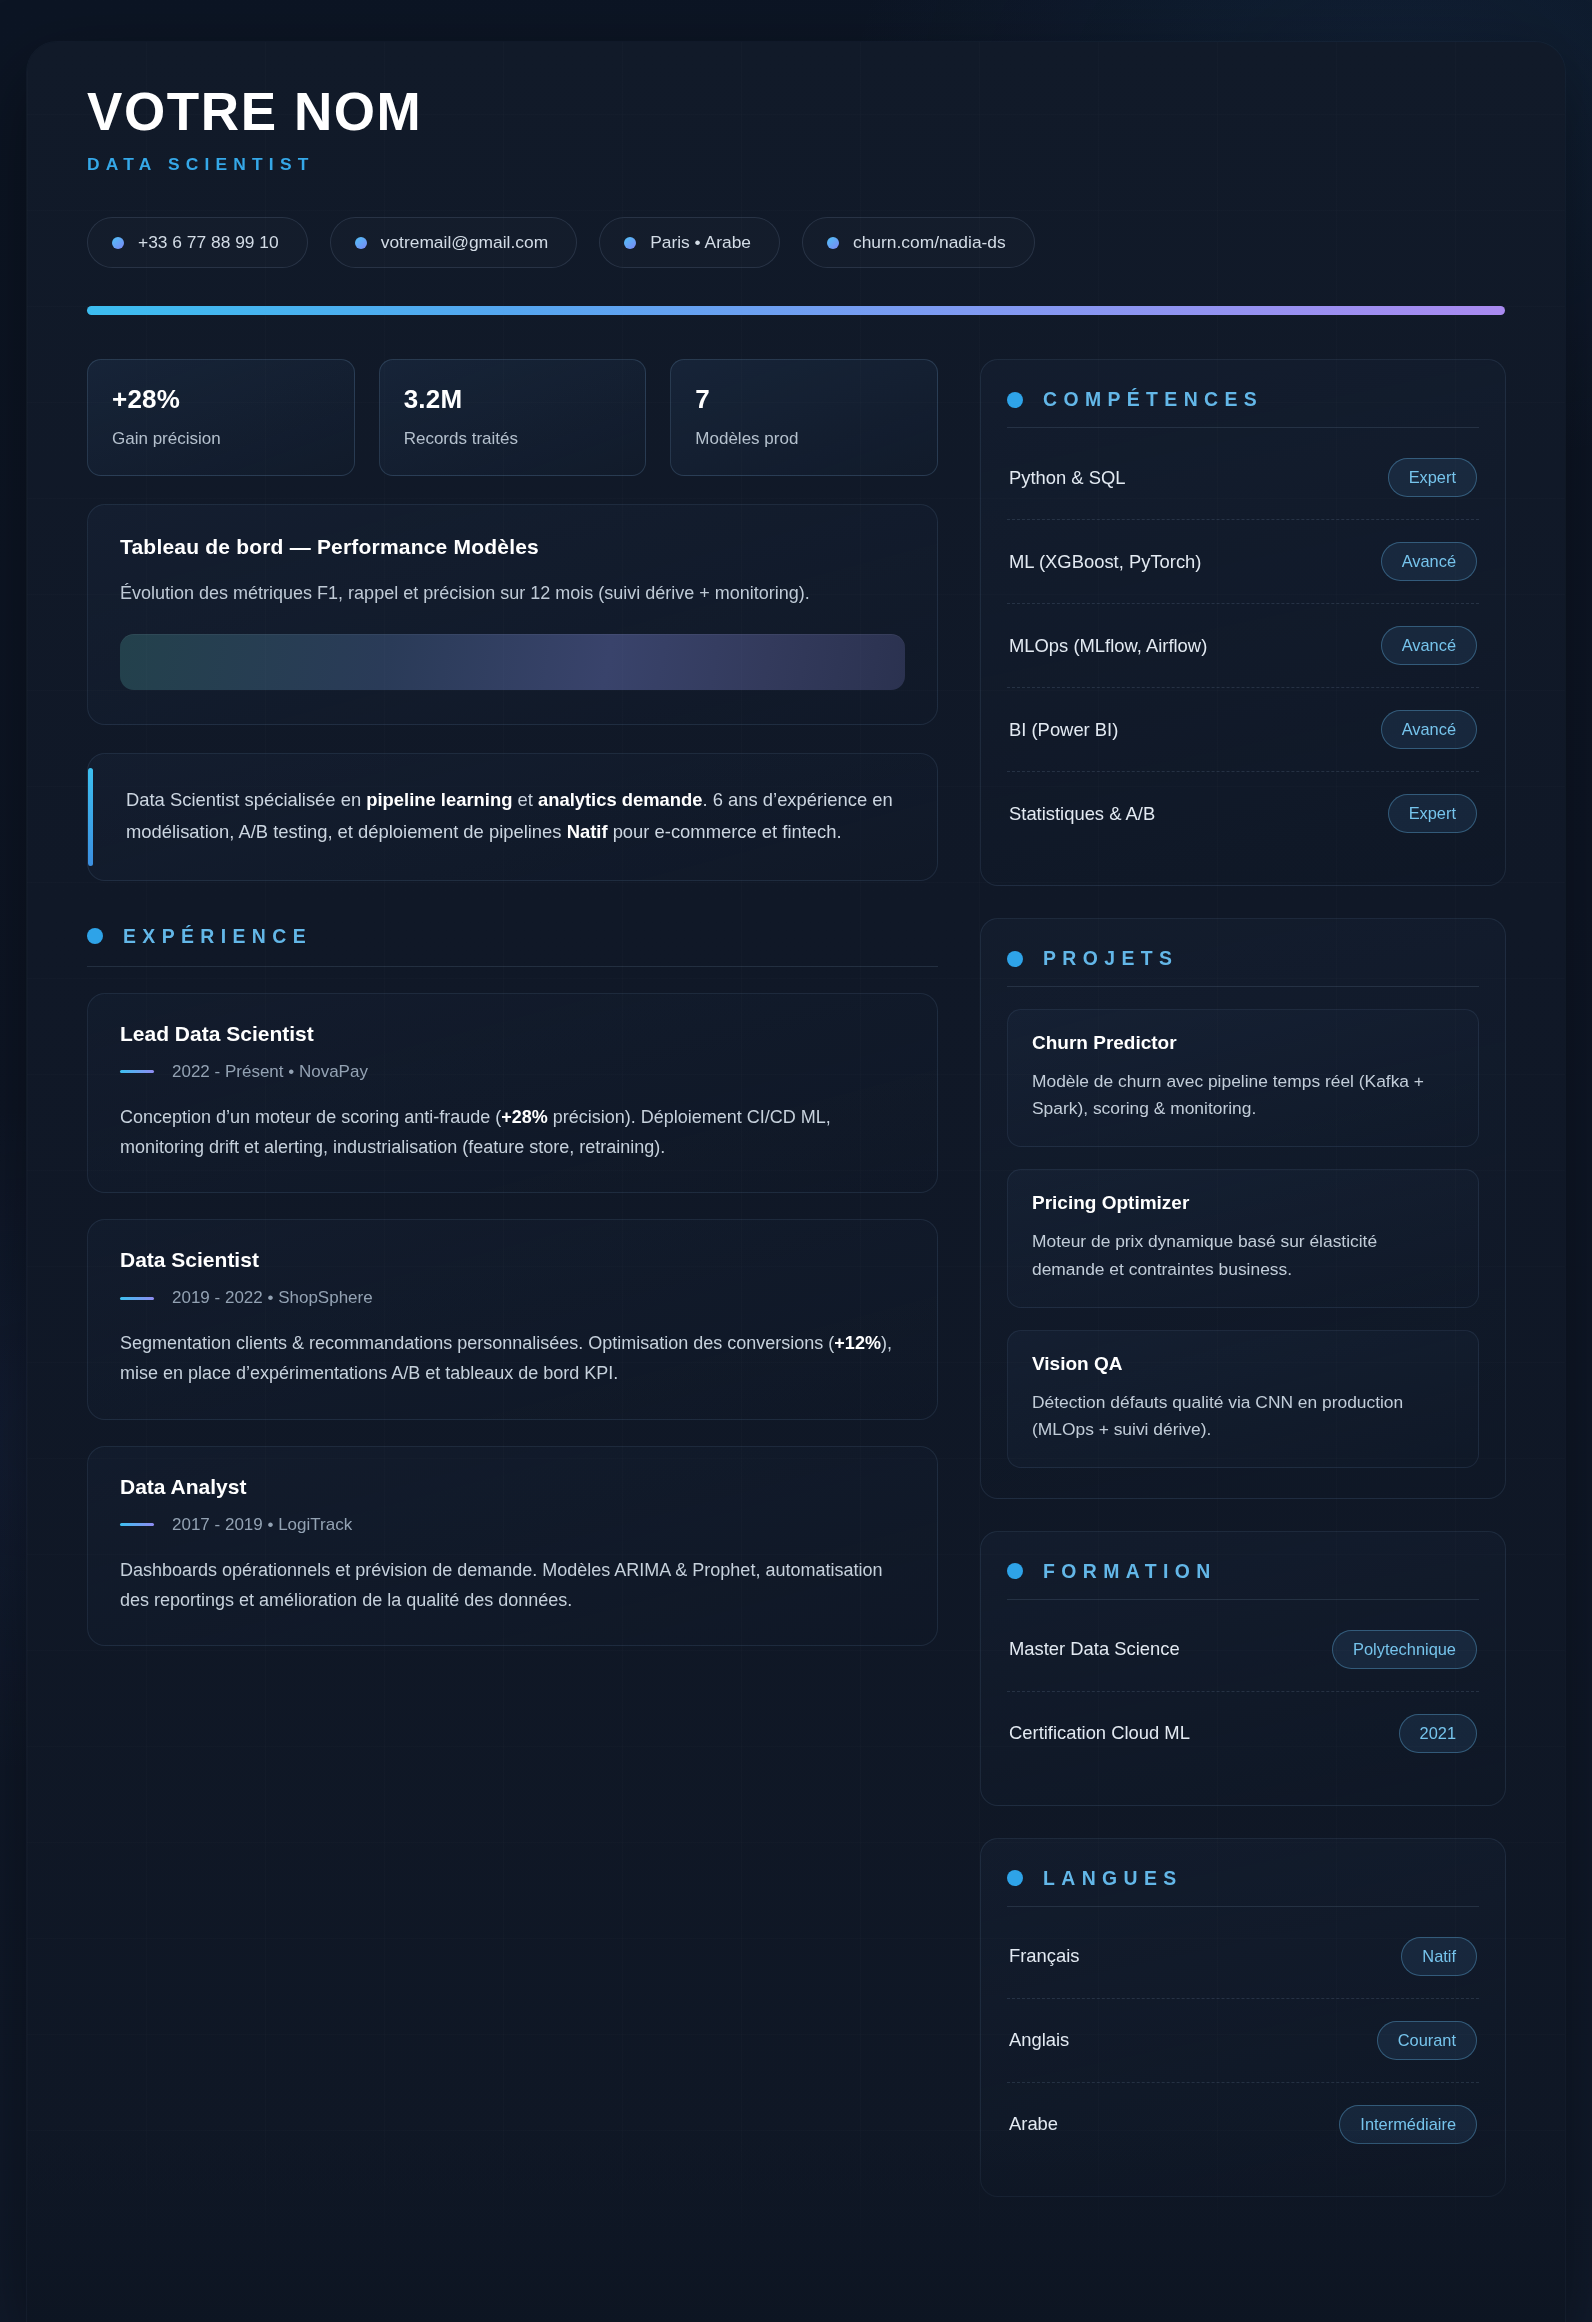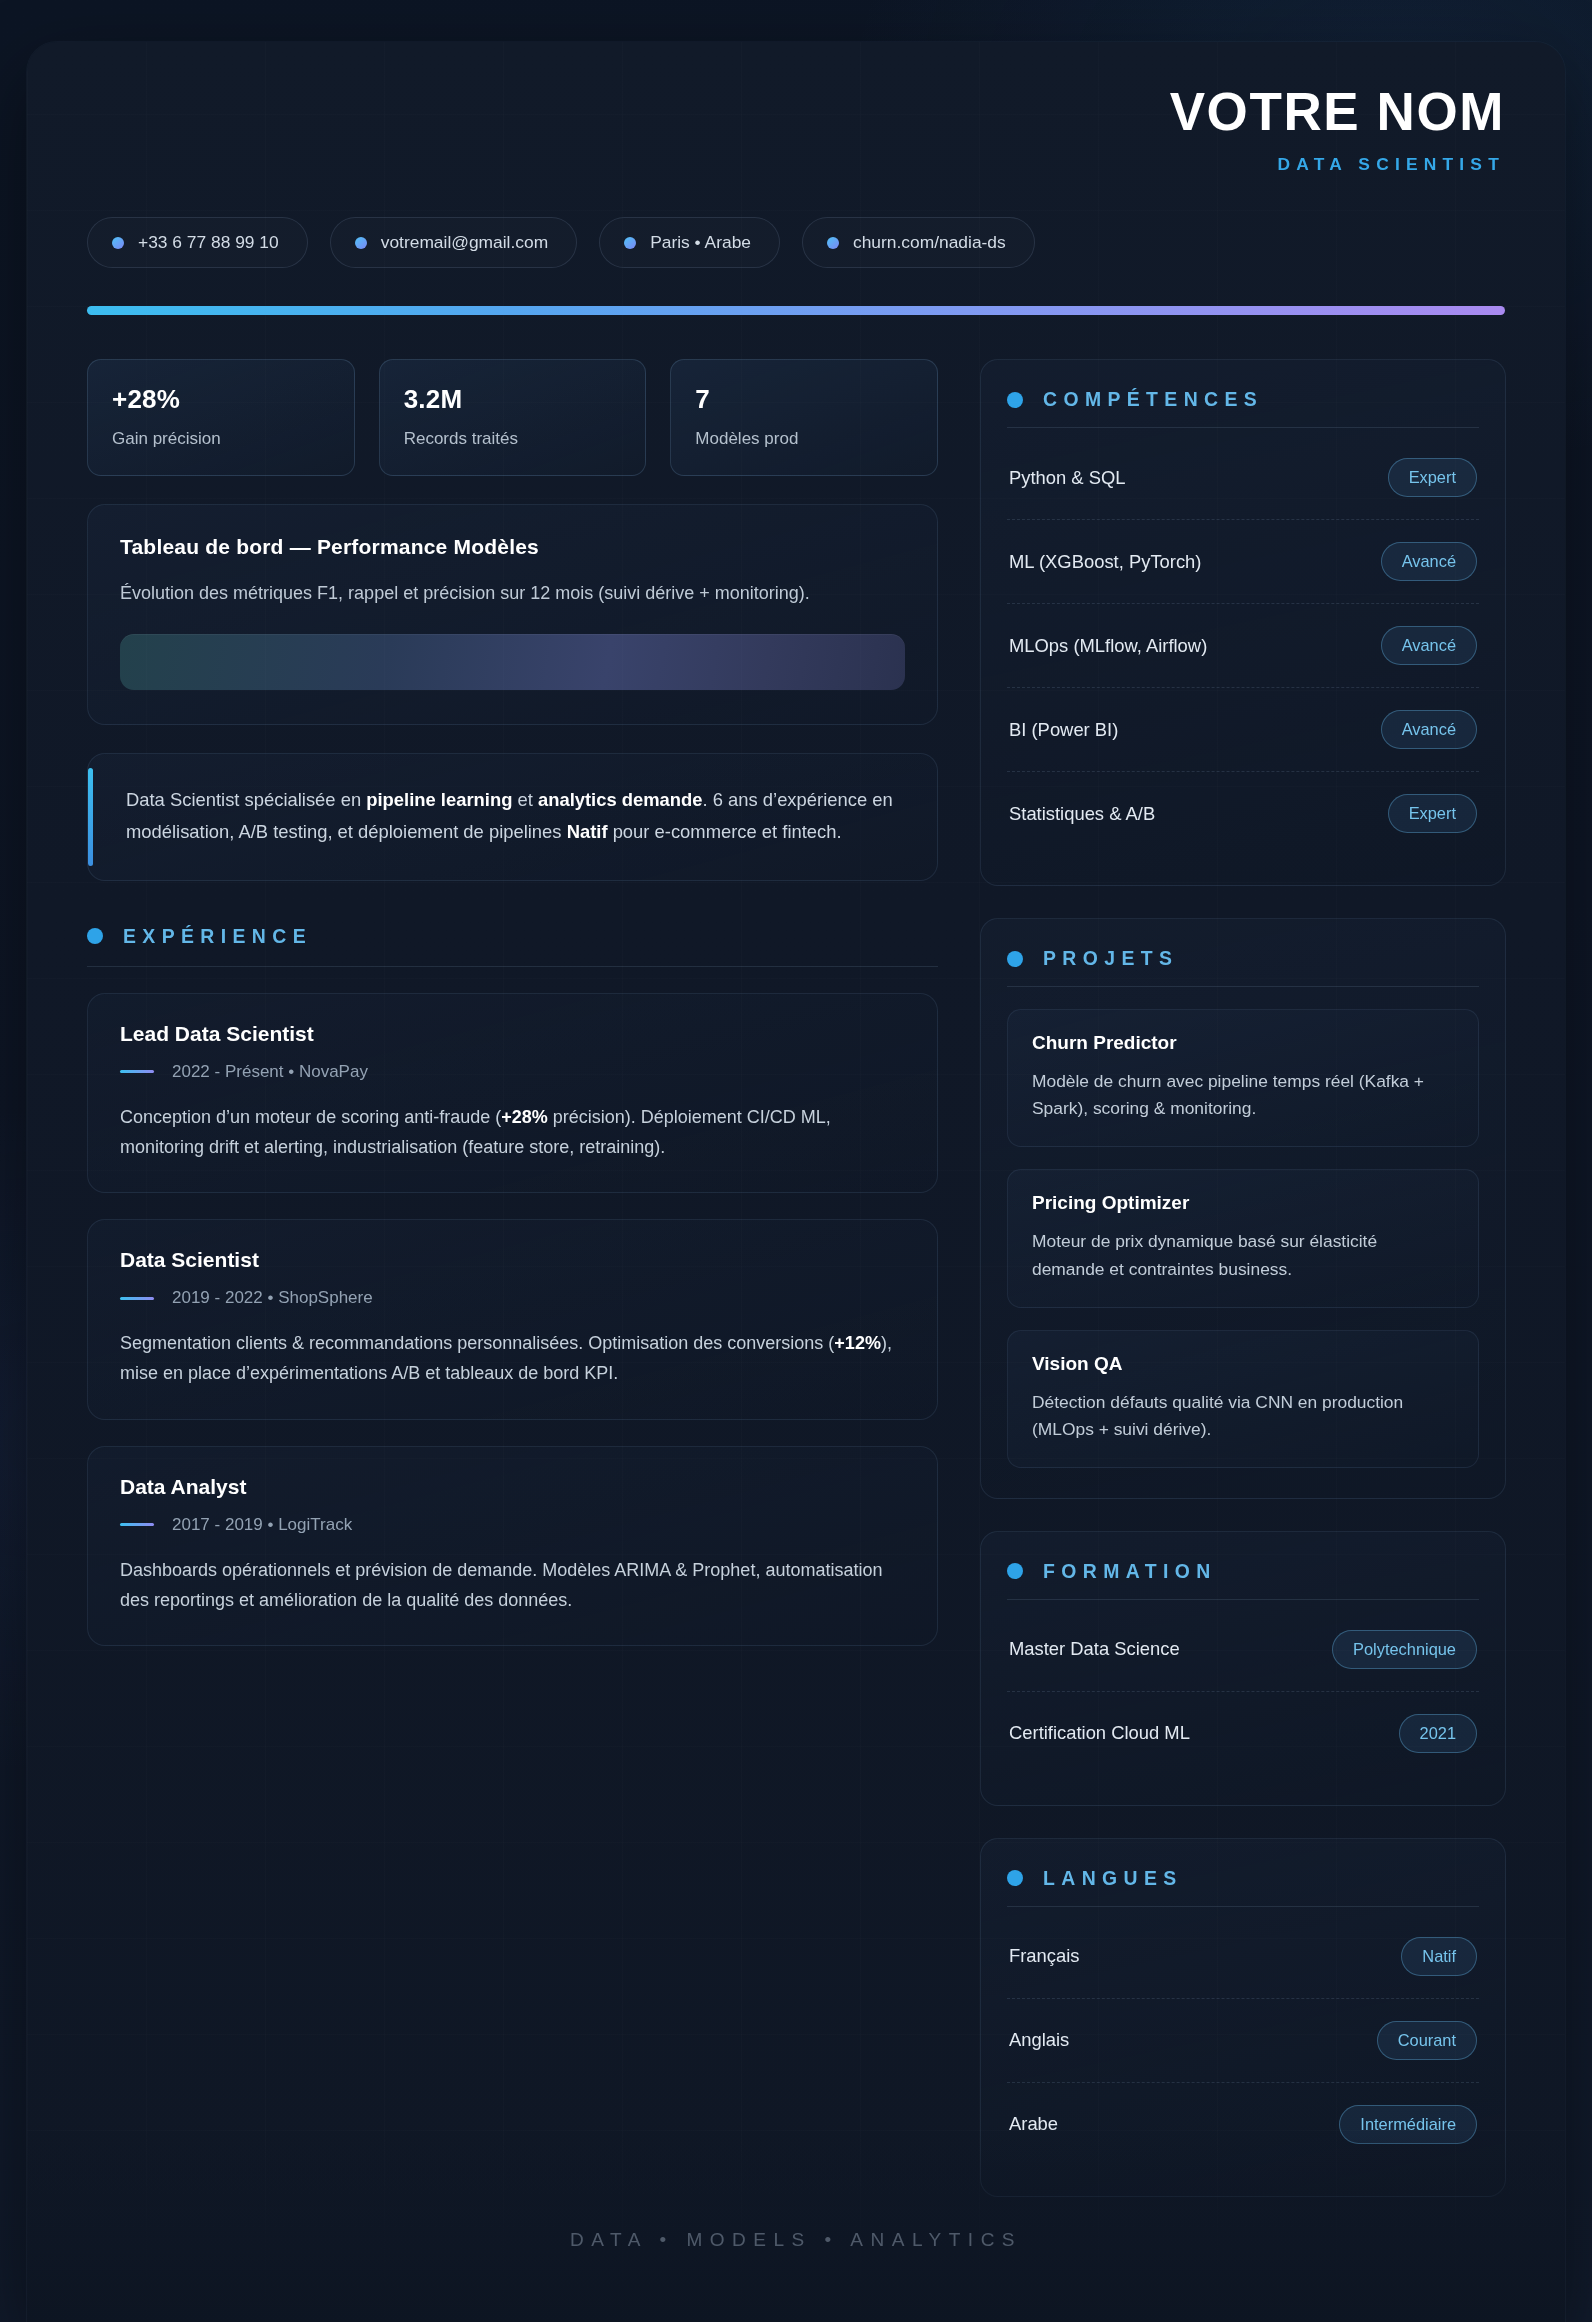--- a/index.html
+++ b/index.html
@@ -27,21 +27,21 @@
   }
   .page::before{
     content:"";position:absolute;inset:0;
     background:
       repeating-linear-gradient(0deg, rgba(255,255,255,0.012) 0 1px, transparent 1px 96px),
       repeating-linear-gradient(90deg, rgba(255,255,255,0.012) 0 1px, transparent 1px 119px);
     pointer-events:none;
   }
 
   
-  .header { position:relative; padding:42px 60px 0 60px;text-align:right; }
+  .header { position:relative; padding:42px 60px 0 60px; }
   .name {
     font-size:53px; font-weight:bold; letter-spacing:1.6px;
     color:#ffffff; line-height:1.04; text-transform:uppercase;
   }
   .role {
     margin-top:15px;
     font-size:17.4px; font-weight:bold; letter-spacing:6.2px;
     color:#35a8e8; text-transform:uppercase;
   }
   .tagline {
@@ -378,16 +378,15 @@
               <span class="kv-label">Arabe</span>
               <span class="badge">Intermédiaire</span>
             </div>
           </div>
       </div>
 
     </div>
   </div>
 
   <div class="fade"></div>
-  <div class="watermark">DATA • MODELS • ANALYTICS</div>
 
 </div>
 
 
 </body></html>

